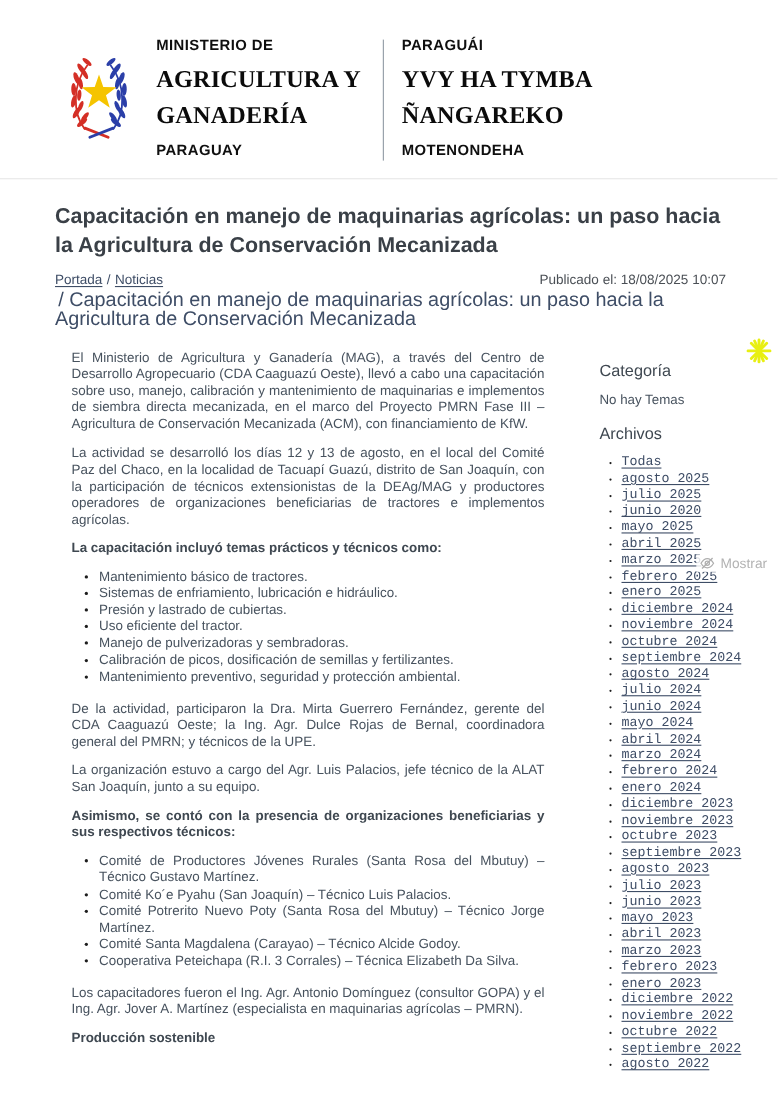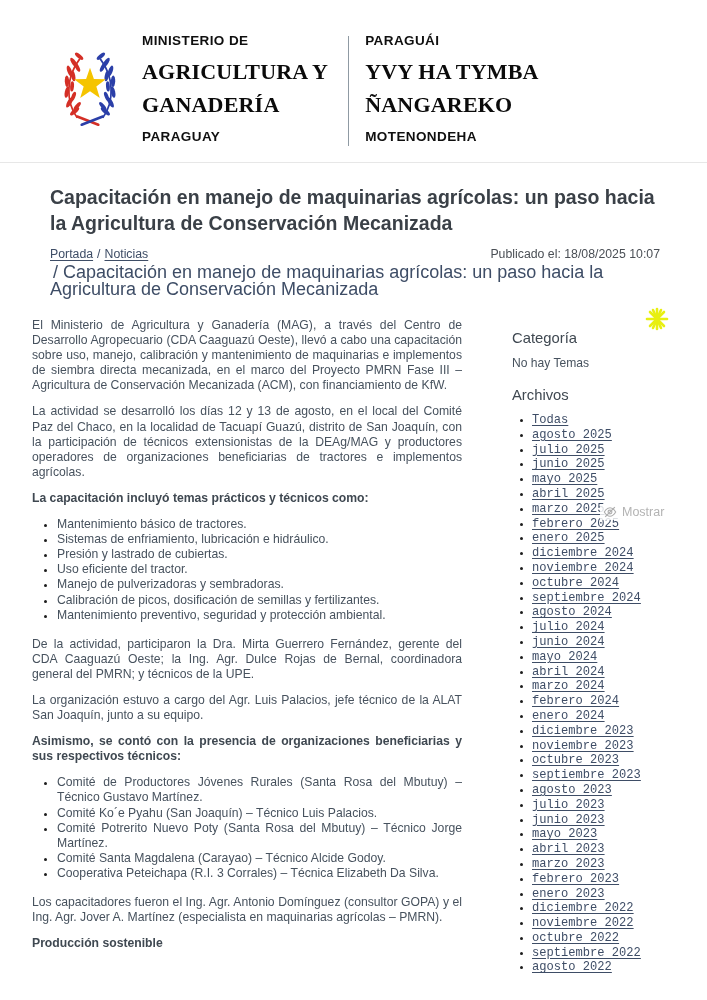--- a/index.html
+++ b/index.html
@@ -35,21 +35,21 @@
     margin:0 0 10px;font-size:19.5px;line-height:25.5px;font-weight:700;
     color:var(--heading_dark);
   }
   .meta-row{display:flex;justify-content:space-between;align-items:flex-start;font-size:12.3px;line-height:16px;}
   .crumb a{color:var(--link_navy);text-decoration:underline;text-underline-offset:2px;cursor:pointer;margin-top:16px;}
   .crumb .sep{color:var(--link_navy);margin:0 4px;text-decoration:none;}
   .published{color:#4a4f55;}
   .crumb-extra{font-size:18px;line-height:17px;color:var(--link_navy);margin-top:2px;padding-left:3px;}
   .crumb-extra .l2{padding-left:0;margin-left:-3px;}
   
-  .content{display:flex;padding-left:32px;margin-top:20px;}
+  .content{display:flex;padding-left:32px;margin-top:20px;margin-left:33px;}
   .article-col{
     width:430px;flex:none;font-size:12.2px;line-height:15.1px;
     text-align:justify;color:var(--text_body);
   }
   .article-col p{margin:0 0 11px;}
   .subhead{font-weight:700;color:#3f4851;margin:14px 0 11px;}
   .subhead.closing{margin-bottom:0;}
   ul.article-list{margin:0 0 14px;padding-left:25px;}
   ul.article-list li{line-height:15.1px;margin:0;}
   ul.article-list li::marker{color:#1d1d1d;font-size:10.5px;}
@@ -192,21 +192,21 @@
     </div>
 
     <h2 class="side-heading">Categoría</h2>
     <p class="side-empty">No hay Temas</p>
 
     <h2 class="side-heading archives">Archivos</h2>
     <ul class="side-list">
         <li><a class="side-link">Todas</a></li>
         <li><a class="side-link">agosto 2025</a></li>
         <li><a class="side-link">julio 2025</a></li>
-        <li><a class="side-link">junio 2025</a></li>
+        <li><a class="side-link">junio 2020</a></li>
         <li><a class="side-link">mayo 2025</a></li>
         <li><a class="side-link">abril 2025</a></li>
         <li><a class="side-link">marzo 2025</a></li>
         <li><a class="side-link">febrero 2025</a></li>
         <li><a class="side-link">enero 2025</a></li>
         <li><a class="side-link">diciembre 2024</a></li>
         <li><a class="side-link">noviembre 2024</a></li>
         <li><a class="side-link">octubre 2024</a></li>
         <li><a class="side-link">septiembre 2024</a></li>
         <li><a class="side-link">agosto 2024</a></li>

